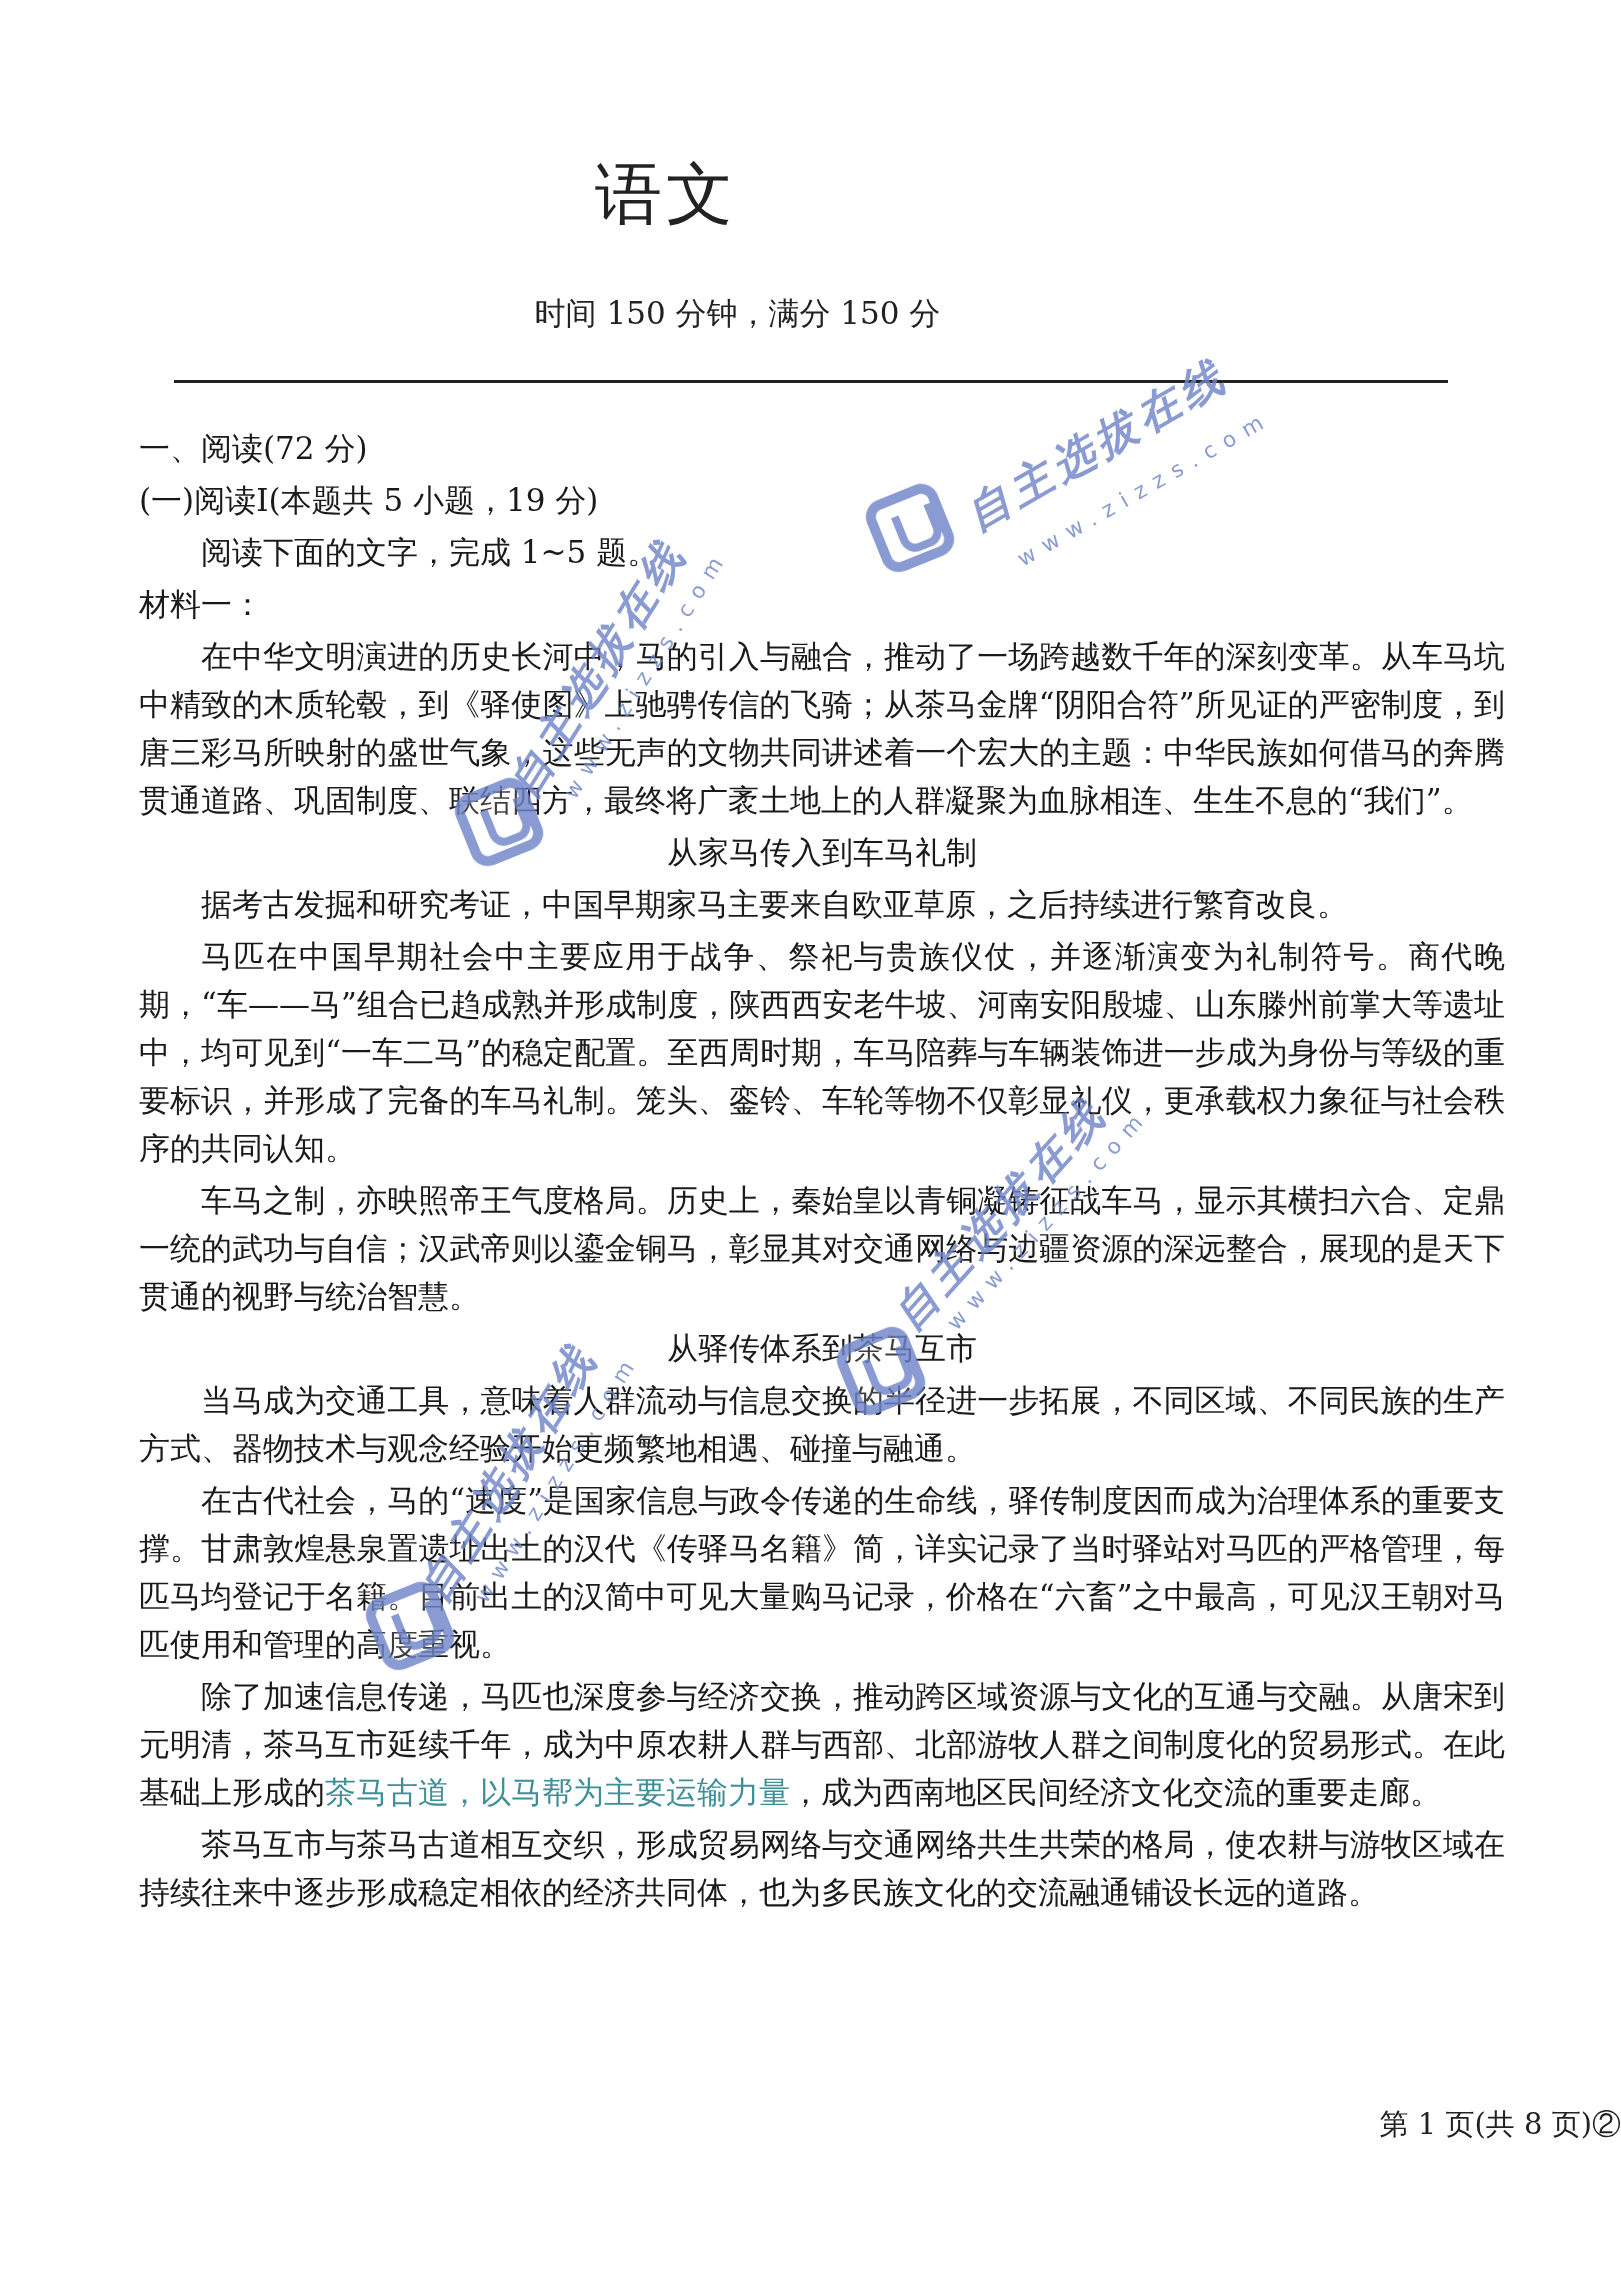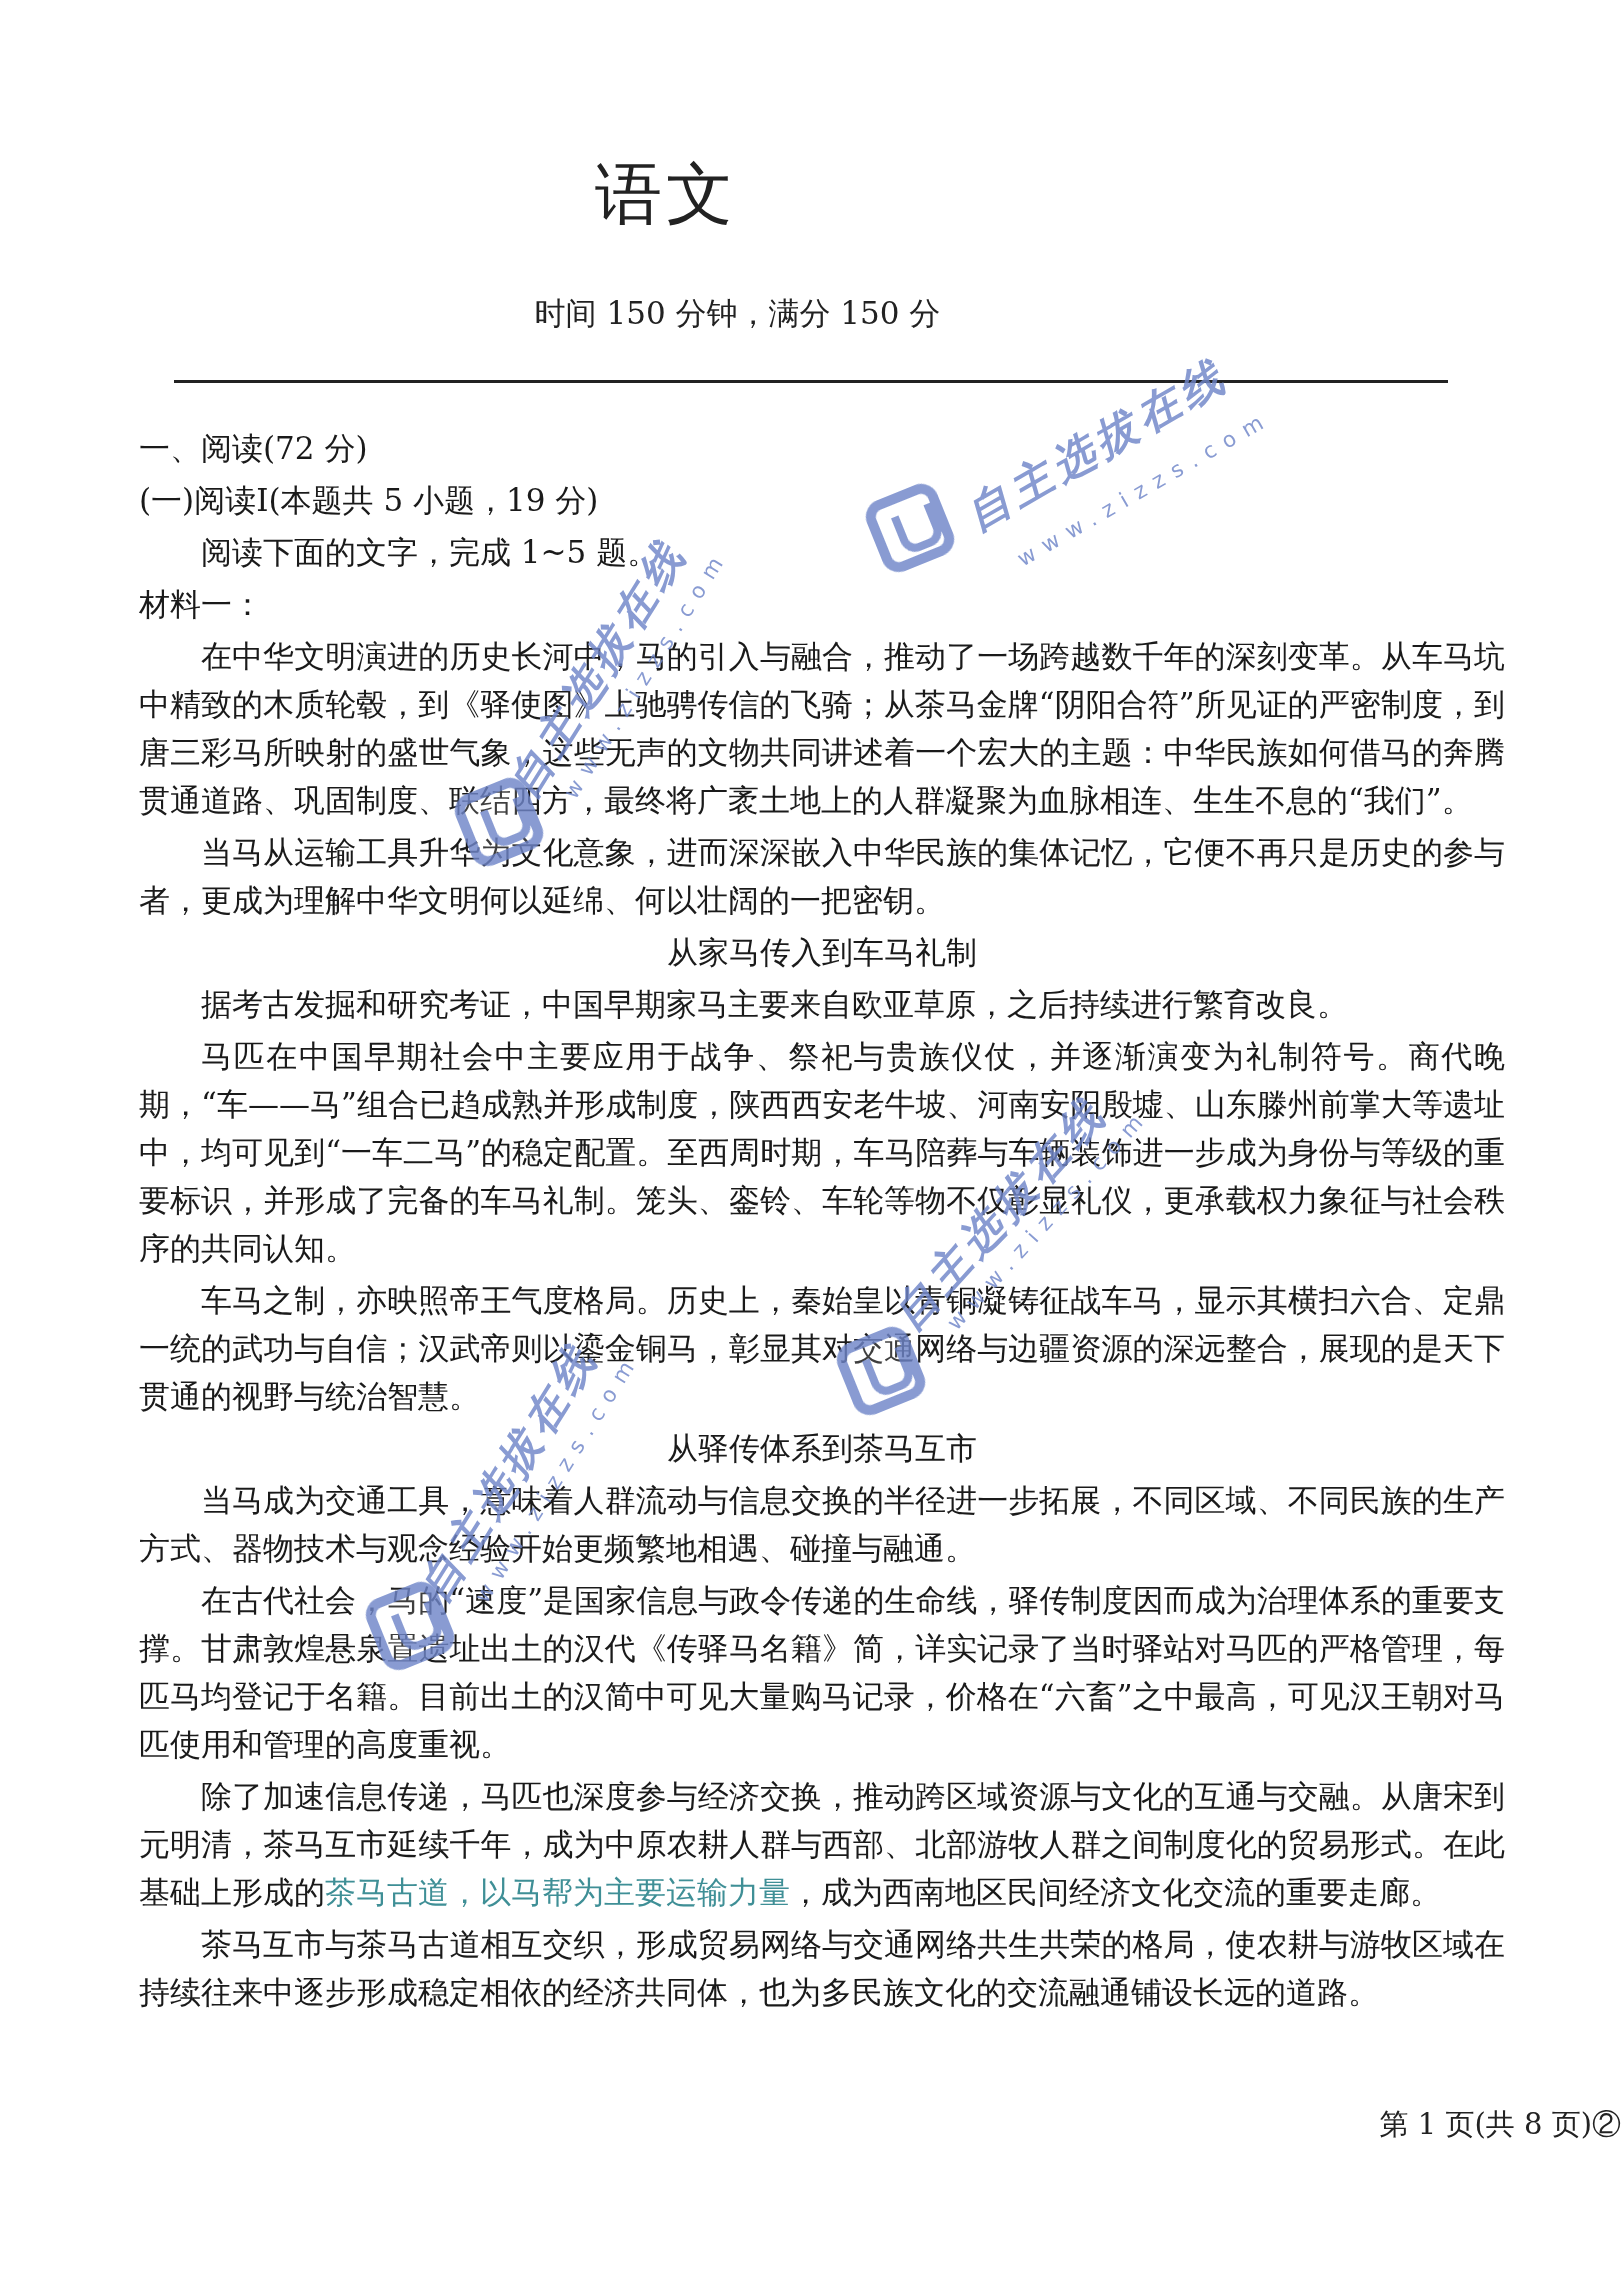--- a/index.html
+++ b/index.html
@@ -58,21 +58,20 @@
   <div class="subtitle">时间 150 分钟，满分 150 分</div>
   <div class="rule"></div>
 
   <div class="content">
     <p>一、阅读(72 分)</p>
     <p>(一)阅读Ⅰ(本题共 5 小题，19 分)</p>
     <p class="indent">阅读下面的文字，完成 1~5 题。</p>
     <p>材料一：</p>
 
     <p class="indent">在中华文明演进的历史长河中，马的引入与融合，推动了一场跨越数千年的深刻变革。从车马坑中精致的木质轮毂，到《驿使图》上驰骋传信的飞骑；从茶马金牌“阴阳合符”所见证的严密制度，到唐三彩马所映射的盛世气象，这些无声的文物共同讲述着一个宏大的主题：中华民族如何借马的奔腾贯通道路、巩固制度、联结四方，最终将广袤土地上的人群凝聚为血脉相连、生生不息的“我们”。</p>
-    <p class="indent">当马从运输工具升华为文化意象，进而深深嵌入中华民族的集体记忆，它便不再只是历史的参与者，更成为理解中华文明何以延绵、何以壮阔的一把密钥。</p>
     <p class="heading-center">从家马传入到车马礼制</p>
     <p class="indent">据考古发掘和研究考证，中国早期家马主要来自欧亚草原，之后持续进行繁育改良。</p>
     <p class="indent">马匹在中国早期社会中主要应用于战争、祭祀与贵族仪仗，并逐渐演变为礼制符号。商代晚期，“车——马”组合已趋成熟并形成制度，陕西西安老牛坡、河南安阳殷墟、山东滕州前掌大等遗址中，均可见到“一车二马”的稳定配置。至西周时期，车马陪葬与车辆装饰进一步成为身份与等级的重要标识，并形成了完备的车马礼制。笼头、銮铃、车轮等物不仅彰显礼仪，更承载权力象征与社会秩序的共同认知。</p>
     <p class="indent">车马之制，亦映照帝王气度格局。历史上，秦始皇以青铜凝铸征战车马，显示其横扫六合、定鼎一统的武功与自信；汉武帝则以鎏金铜马，彰显其对交通网络与边疆资源的深远整合，展现的是天下贯通的视野与统治智慧。</p>
     <p class="heading-center">从驿传体系到茶马互市</p>
     <p class="indent">当马成为交通工具，意味着人群流动与信息交换的半径进一步拓展，不同区域、不同民族的生产方式、器物技术与观念经验开始更频繁地相遇、碰撞与融通。</p>
     <p class="indent">在古代社会，马的“速度”是国家信息与政令传递的生命线，驿传制度因而成为治理体系的重要支撑。甘肃敦煌悬泉置遗址出土的汉代《传驿马名籍》简，详实记录了当时驿站对马匹的严格管理，每匹马均登记于名籍。目前出土的汉简中可见大量购马记录，价格在“六畜”之中最高，可见汉王朝对马匹使用和管理的高度重视。</p>
     <p class="indent"><span>除了加速信息传递，马匹也深度参与经济交换，推动跨区域资源与文化的互通与交融。从唐宋到元明清，茶马互市延续千年，成为中原农耕人群与西部、北部游牧人群之间制度化的贸易形式。在此基础上形成的</span><span class="teal">茶马古道，以马帮为主要运输力量</span><span>，成为西南地区民间经济文化交流的重要走廊。</span></p>
     <p class="indent">茶马互市与茶马古道相互交织，形成贸易网络与交通网络共生共荣的格局，使农耕与游牧区域在持续往来中逐步形成稳定相依的经济共同体，也为多民族文化的交流融通铺设长远的道路。</p>
   </div>

